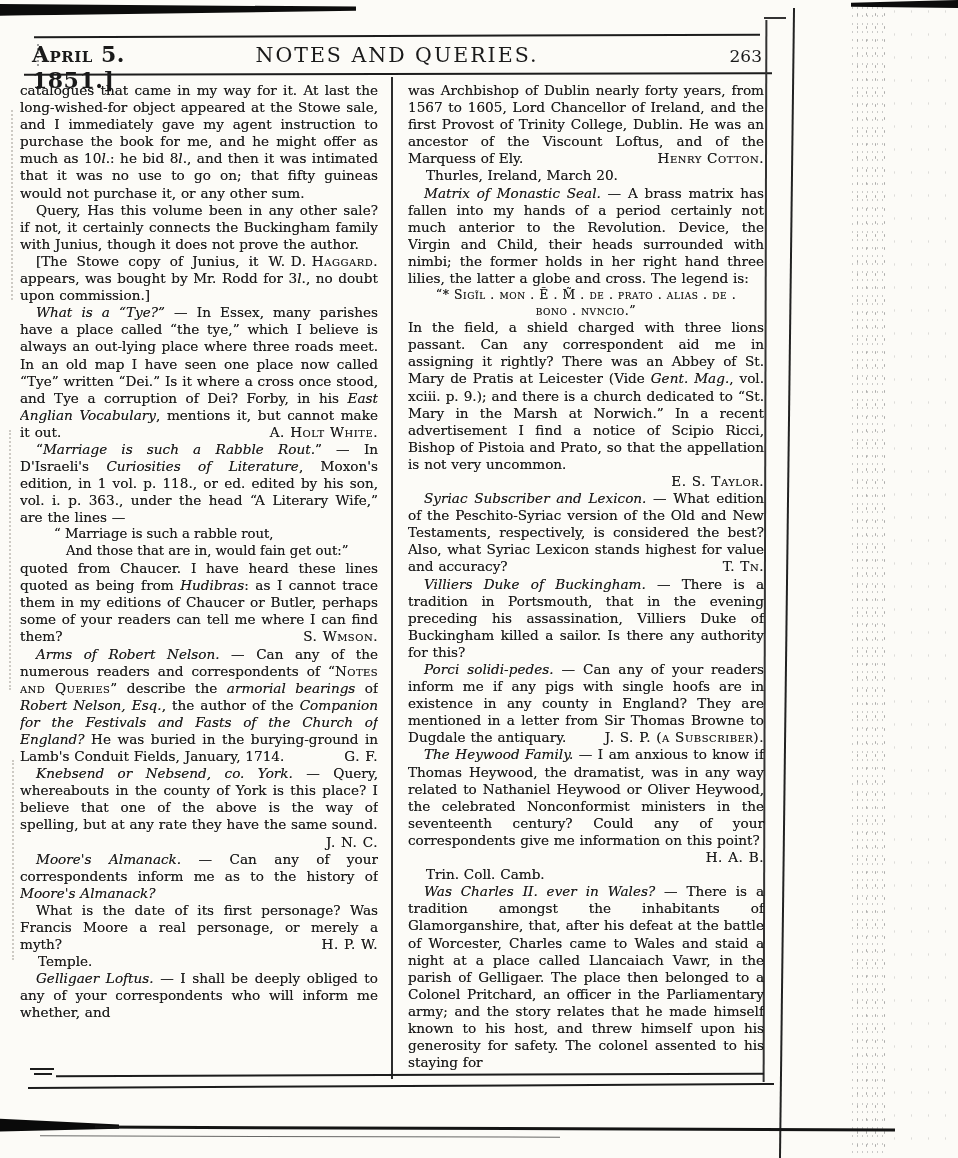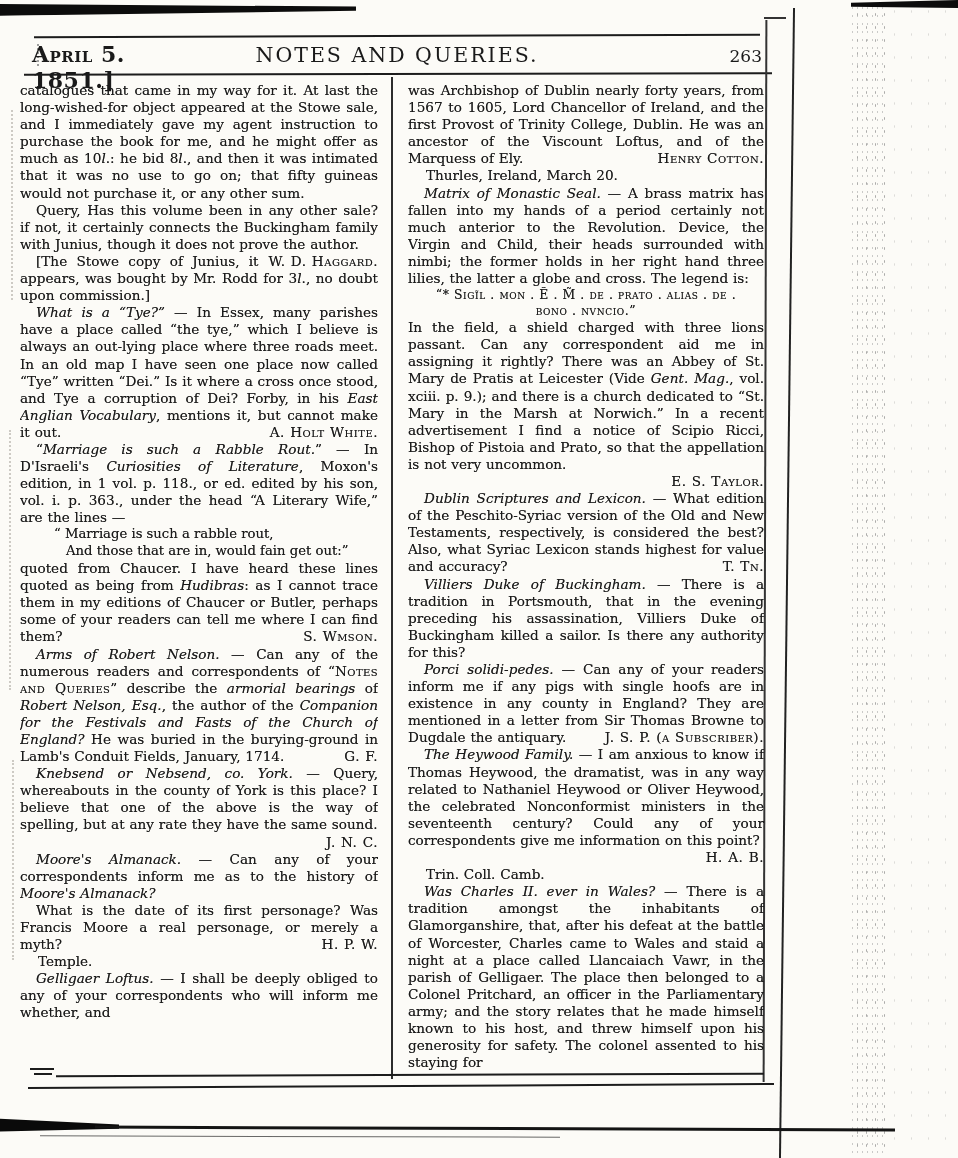--- a/index.html
+++ b/index.html
@@ -124,21 +124,21 @@
       </div>
     <div class="col col-right" id="col-right">
         <p class="para"><span>was Archbishop of Dublin nearly forty years, from 1567 to 1605, Lord Chancellor of Ireland, and the first Provost of Trinity College, Dublin. He was an ancestor of the Viscount Loftus, and of the Marquess of Ely.</span><span class="sig">Henry Cotton.</span></p>
         <p class="dateline">Thurles, Ireland, March 20.</p>
         <p class="para indent"><span class="i">Matrix of Monastic Seal.</span><span> — A brass matrix has fallen into my hands of a period certainly not much anterior to the Revolution.  Device, the Virgin and Child, their heads surrounded with nimbi; the former holds in her right hand three lilies, the latter a globe and cross.  The legend is:</span></p>
         <div class="legend">
           <div class="legend-line">“* Sigĩl . mon . Ẽ . M̃ . de . prato . alias . de .</div>
           <div class="legend-line">bono . nvncio.”</div>
         </div>
         <p class="para"><span>In the field, a shield charged with three lions passant.  Can any correspondent aid me in assigning it rightly?  There was an Abbey of St. Mary de Pratis at Leicester (Vide </span><span class="i">Gent. Mag.</span><span>, vol. xciii. p. 9.); and there is a church dedicated to “St. Mary in the Marsh at Norwich.”  In a recent advertisement I find a notice of Scipio Ricci, Bishop of Pistoia and Prato, so that the appellation is not very uncommon.</span><span class="sig own">E. S. Taylor.</span></p>
-        <p class="para indent"><span class="i">Dublin Scriptures and Lexicon.</span><span> — What edition of the Peschito-Syriac version of the Old and New Testaments, respectively, is considered the best? Also, what Syriac Lexicon stands highest for value and accuracy?</span><span class="sig">T. Tn.</span></p>
+        <p class="para indent"><span class="i">Syriac Subscriber and Lexicon.</span><span> — What edition of the Peschito-Syriac version of the Old and New Testaments, respectively, is considered the best? Also, what Syriac Lexicon stands highest for value and accuracy?</span><span class="sig">T. Tn.</span></p>
         <p class="para indent"><span class="i">Villiers Duke of Buckingham.</span><span> — There is a tradition in Portsmouth, that in the evening preceding his assassination, Villiers Duke of Buckingham killed a sailor.  Is there any authority for this?</span></p>
         <p class="para indent"><span class="i">Porci solidi-pedes.</span><span> — Can any of your readers inform me if any pigs with single hoofs are in existence in any county in England?  They are mentioned in a letter from Sir Thomas Browne to Dugdale the antiquary.</span><span class="sig">J. S. P. (a Subscriber).</span></p>
         <p class="para indent"><span class="i">The Heywood Family.</span><span> — I am anxious to know if Thomas Heywood, the dramatist, was in any way related to Nathaniel Heywood or Oliver Heywood, the celebrated Nonconformist ministers in the seventeenth century?  Could any of your correspondents give me information on this point?</span><span class="sig own">H. A. B.</span></p>
         <p class="dateline">Trin. Coll. Camb.</p>
         <p class="para indent"><span class="i">Was Charles II. ever in Wales?</span><span> — There is a tradition amongst the inhabitants of Glamorganshire, that, after his defeat at the battle of Worcester, Charles came to Wales and staid a night at a place called Llancaiach Vawr, in the parish of Gelligaer.  The place then belonged to a Colonel Pritchard, an officer in the Parliamentary army; and the story relates that he made himself known to his host, and threw himself upon his generosity for safety.  The colonel assented to his staying for</span></p>
       </div>
   </div>
 
 </div>
 

